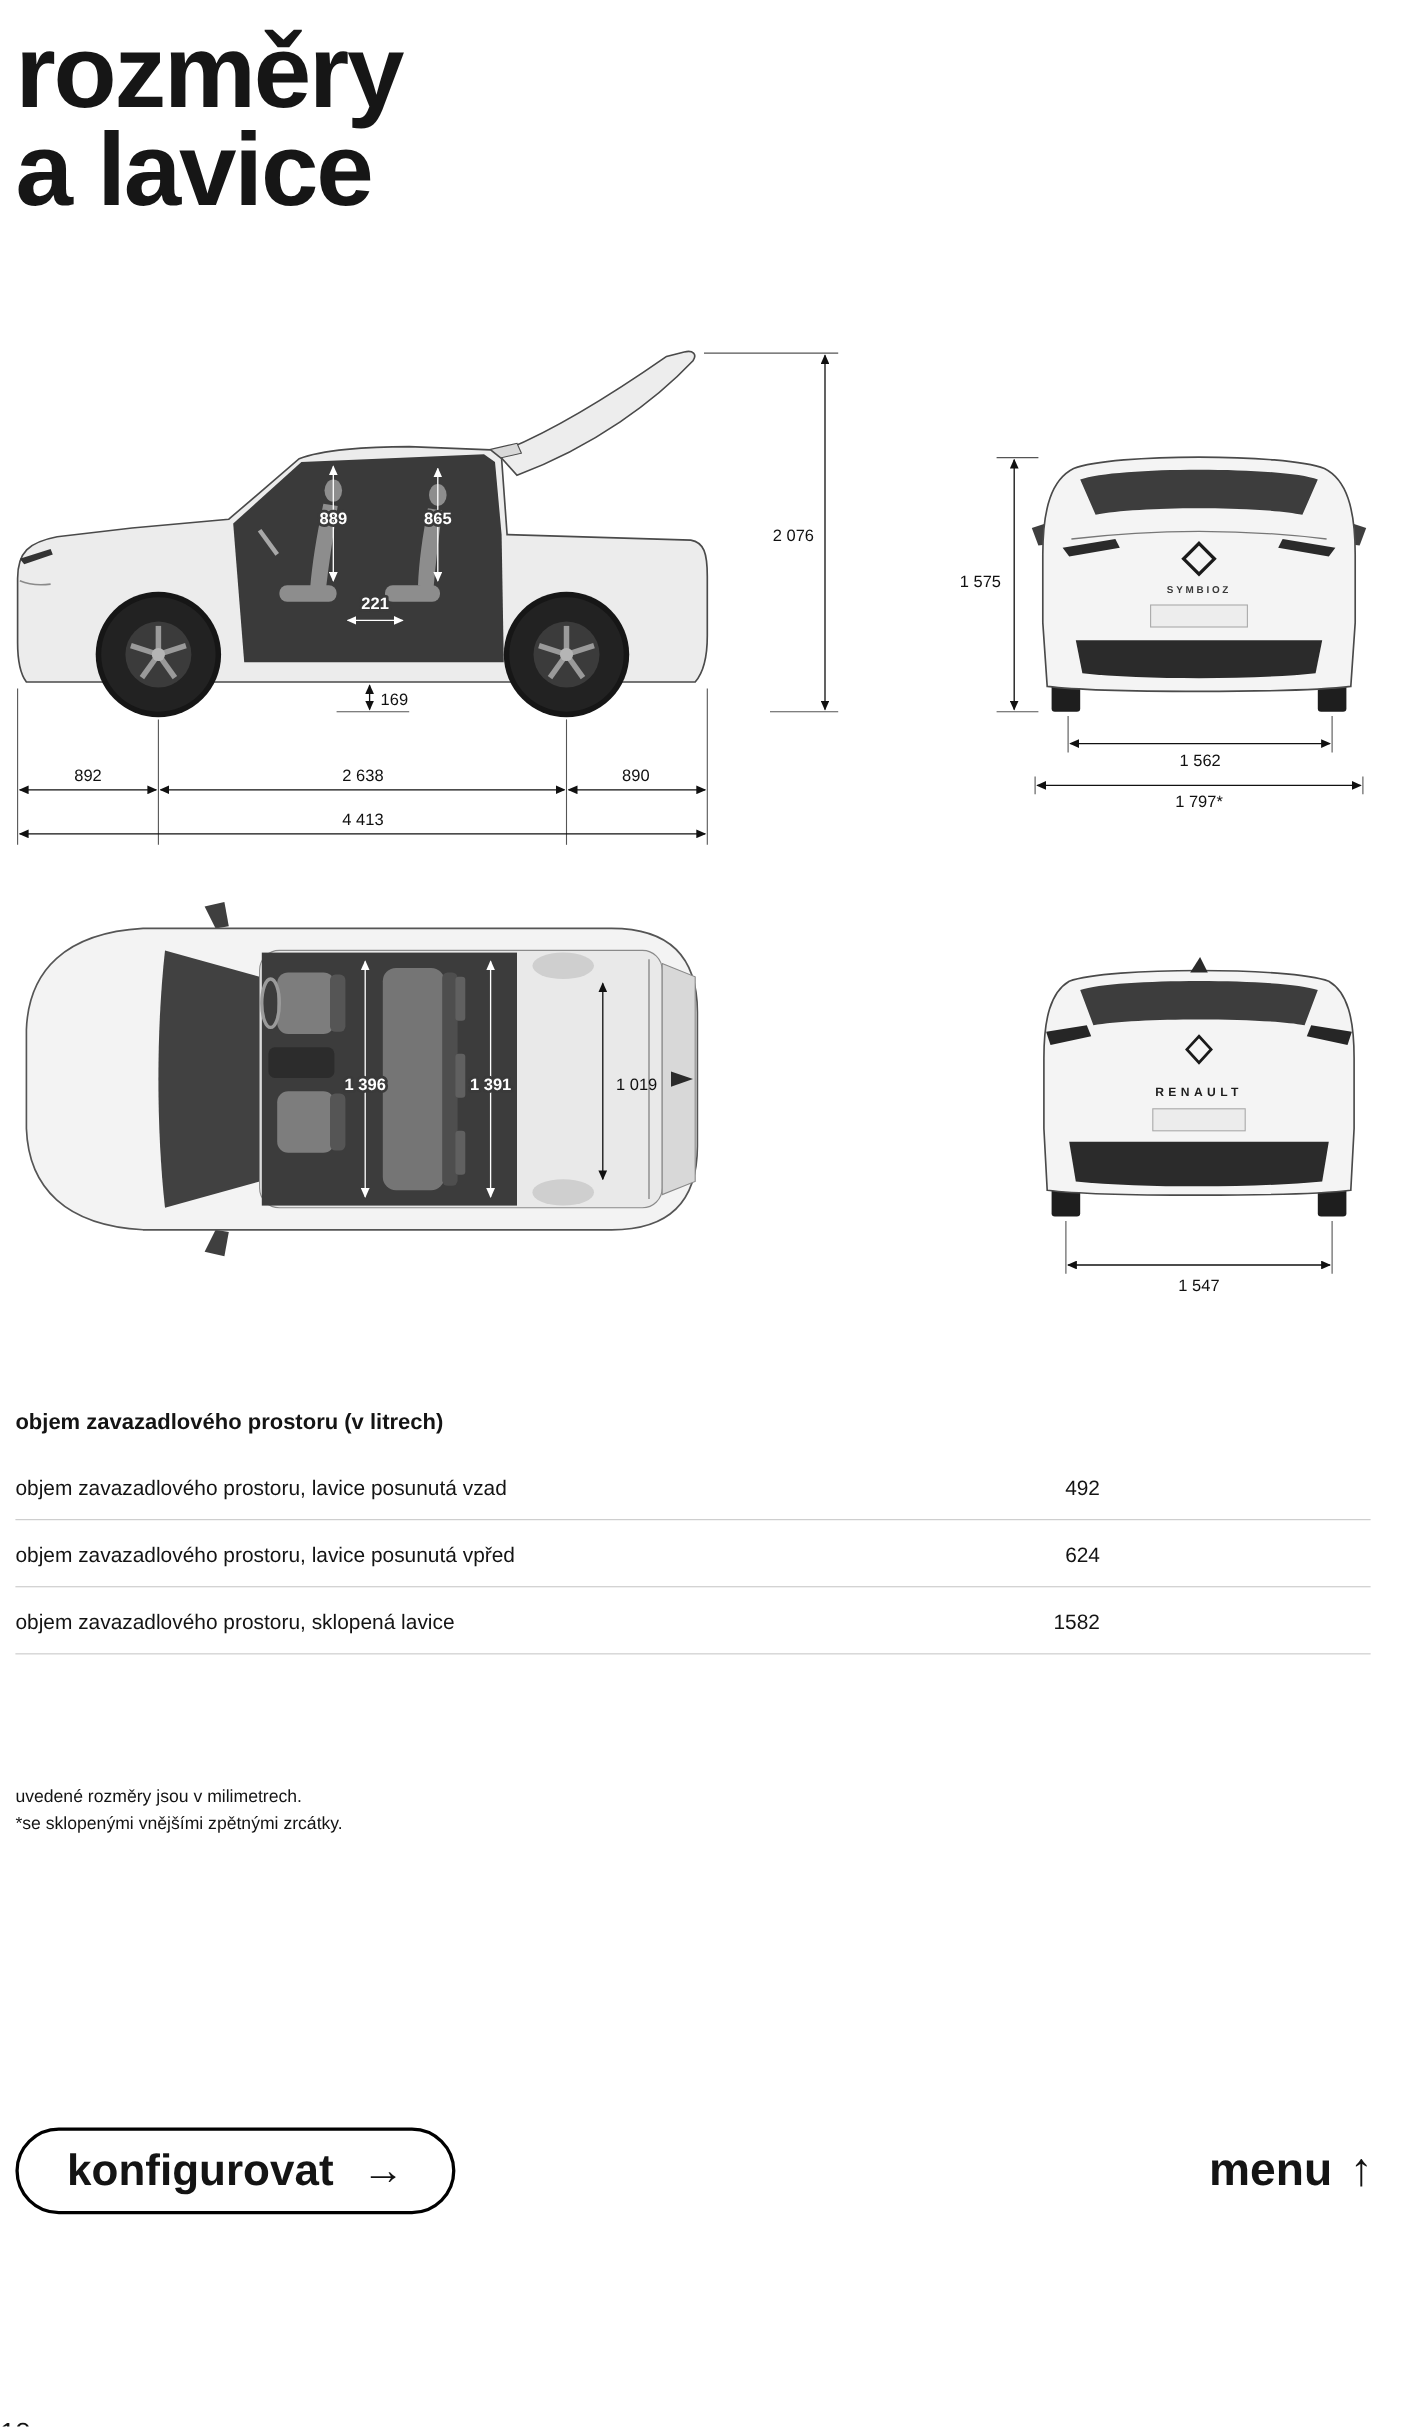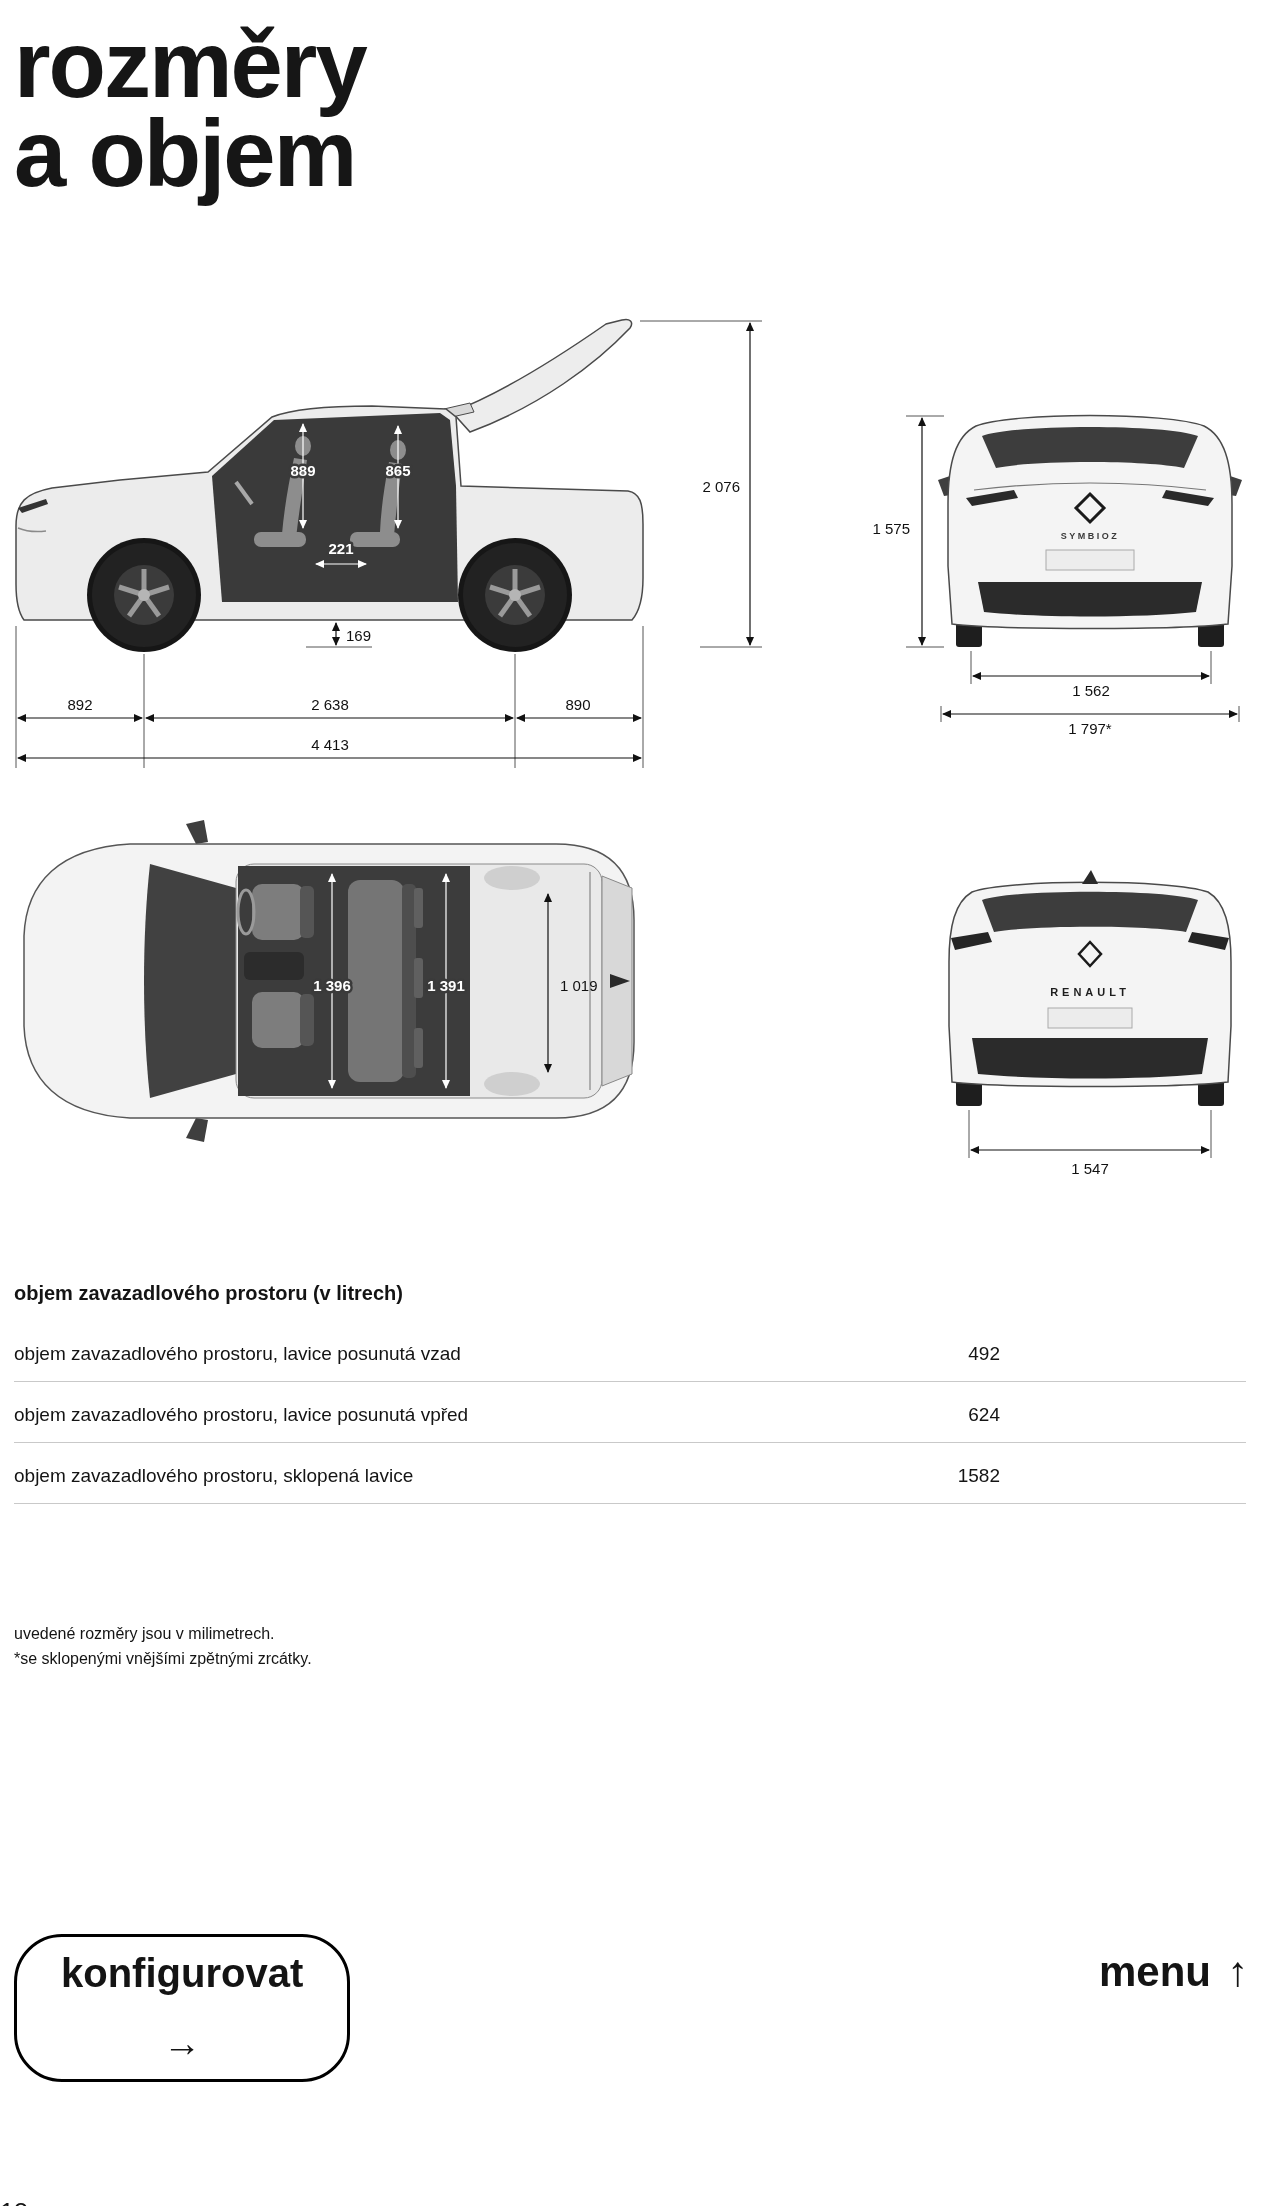--- a/index.html
+++ b/index.html
@@ -33,37 +33,37 @@
   .vrow { display:flex; align-items:baseline; padding:22px 0 16px; border-bottom:1px solid #c9c9c9; font-size:19px; }
   .vlabel { flex:1; }
   .vvalue { width:80px; text-align:right; margin-right:246px; }
 
   .notes { position:absolute; left:14px; top:1576px; font-size:16px; line-height:1.55; }
 
   .cta {
     position:absolute; left:14px; top:1888px;
     display:inline-flex; align-items:center; gap:26px;
     border:3px solid #000; border-radius:48px; padding:14px 44px;
-    font-size:40px; font-weight:bold; background:#fff; cursor:pointer; color:#141414;flex-direction:column;
+    font-size:40px; font-weight:bold; background:#fff; cursor:pointer; color:#141414;
   }
   .cta .arrow { font-size:38px; }
   .menu {
     position:absolute; right:32px; top:1902px;
     font-size:42px; font-weight:bold; display:flex; gap:16px; cursor:pointer;align-items:flex-end;
   }
   .pagenum { position:absolute; top:2152px; left:0; width:100%; text-align:left; font-size:25px; }
 </style>
 </head>
 <body>
 
 <div class="page">
 
   <div class="title">
     <div>rozměry</div>
-    <div>a objem</div>
+    <div>a lavice</div>
   </div>
 
   <svg class="diagram" viewBox="0 0 1280 960">
     <defs>
       <marker id="aS" markerWidth="9" markerHeight="8" refX="1" refY="4" orient="auto" markerUnits="userSpaceOnUse">
           <path d="M9,0 L0,4 L9,8 Z" fill="#111"></path>
         </marker>
       <marker id="aE" markerWidth="9" markerHeight="8" refX="8" refY="4" orient="auto" markerUnits="userSpaceOnUse">
           <path d="M0,0 L9,4 L0,8 Z" fill="#111"></path>
         </marker>

